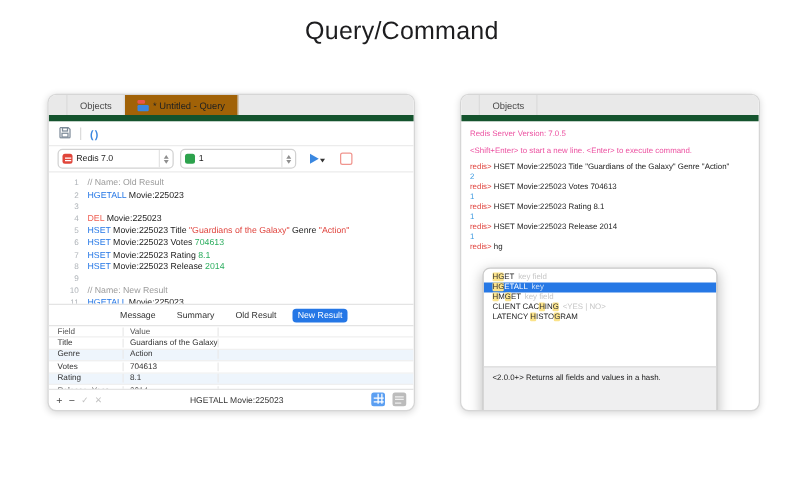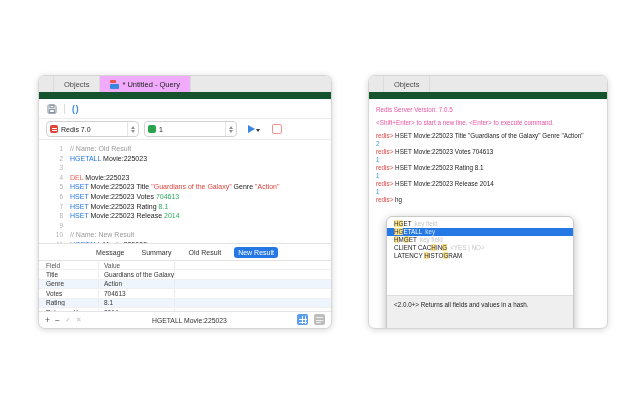--- a/index.html
+++ b/index.html
@@ -8,25 +8,25 @@
   .page-title{position:absolute;top:14px;left:0;width:100%;text-align:center;
     font-size:20px;font-weight:400;color:#1d1d1f;letter-spacing:.2px;}
 
   
   .panel{position:absolute;background:#fff;border:1px solid #d6d6d6;border-radius:7px;
     box-shadow:0 1px 6px rgba(0,0,0,.16);overflow:hidden;display:flex;flex-direction:column;}
   .panel.left{left:38px;top:75px;width:292px;height:252px;}
   .panel.right{left:368px;top:75px;width:238px;height:252px;}
 
   .tabbar{height:16px;background:#e9e9e9;display:flex;align-items:stretch;flex:0 0 16px;
-    border-bottom:7px solid #14532d;}
+    border-bottom:5px solid #14532d;}
   .tab{display:flex;align-items:center;gap:3px;padding:0 10px;font-size:7.5px;color:#4a4a4a;
     border-right:1px solid #dcdcdc;white-space:nowrap;}
   .tab.first{margin-left:14px;border-left:1px solid #dcdcdc;}
-  .tab.active{background:#f0abfc;color:#222;}
+  .tab.active{background:#a16207;color:#222;}
 
   
   .q-icon{width:9px;height:9px;position:relative;display:inline-block;}
   .q-icon .bar-r{position:absolute;left:0;top:0;width:6px;height:3px;background:#e8564a;border-radius:1px;}
   .q-icon .bar-b{position:absolute;left:0;bottom:0;width:9px;height:4.5px;background:#3a87e0;border-radius:1px;}
   .t-icon{width:9px;height:8px;background:#5c6066;border-radius:2px;color:#fff;font-size:5px;
     line-height:8px;text-align:center;display:inline-block;font-family:"DejaVu Sans Mono",monospace;}
 
   
   .toolbar{height:19px;flex:0 0 19px;border-bottom:1px solid #ececec;display:flex;align-items:center;
@@ -122,20 +122,21 @@
   .ac-item.sel .hint{color:#cfe0f8;}
   .hl{background:#fbe38a;color:#333;border-radius:1px;}
   .ac-help{flex:1;background:#efeff0;border-top:1px solid #dcdcdc;padding:5px 7px;font-size:6.3px;
     color:#222;line-height:8px;}
 </style>
 </head>
 <body>
 
 <div class="stage">
 
+  <div class="page-title">Query/Command</div>
 
   <section class="panel left">
     <div class="tabbar">
       <div class="tab first">
         <span>Objects</span>
       </div>
       <div class="tab active">
         <span class="q-icon">
             <span class="bar-r"></span>
             <span class="bar-b"></span>

